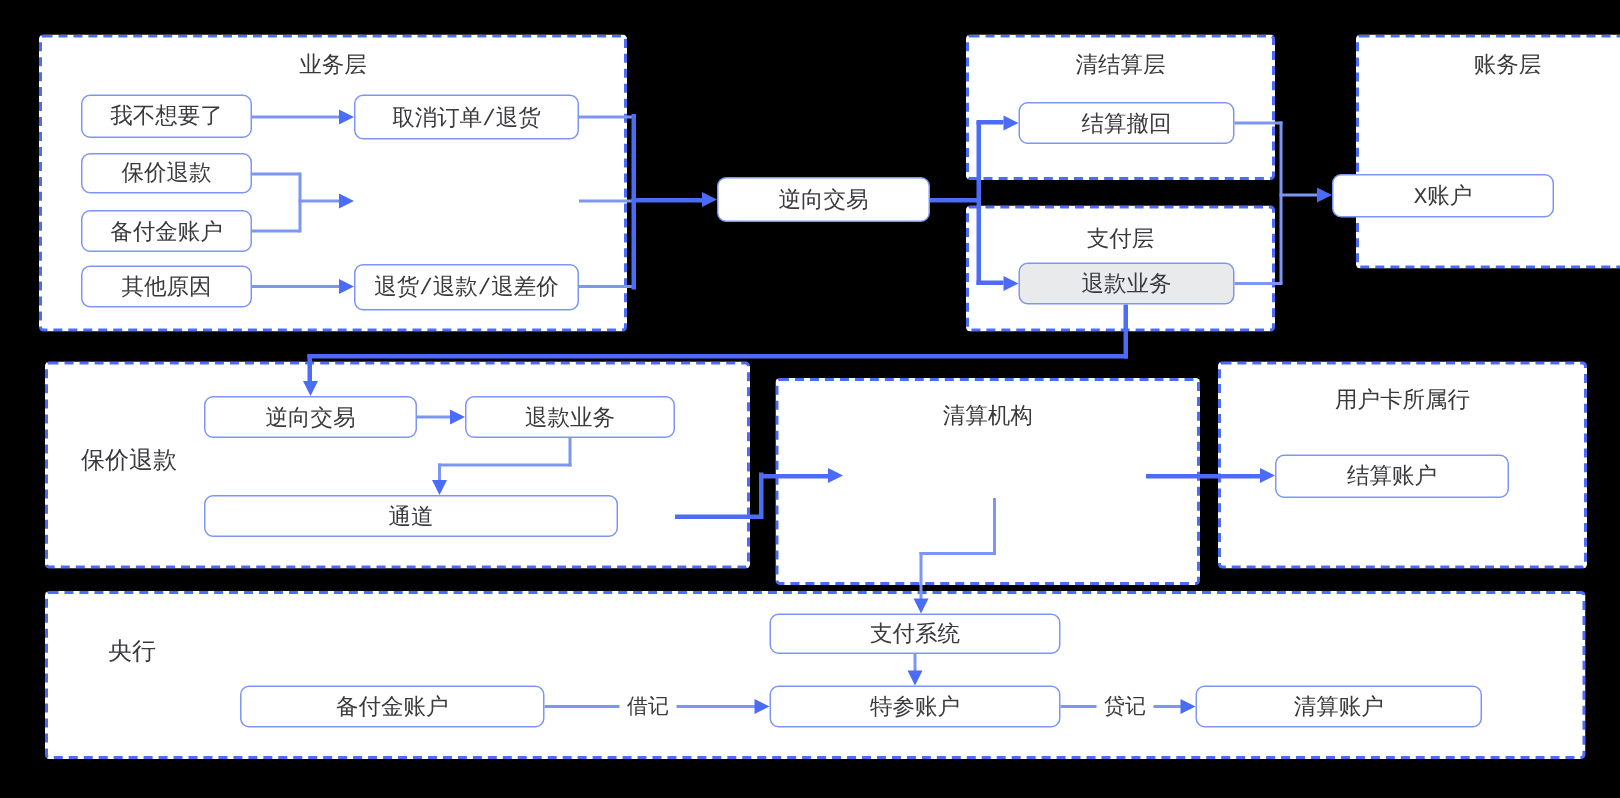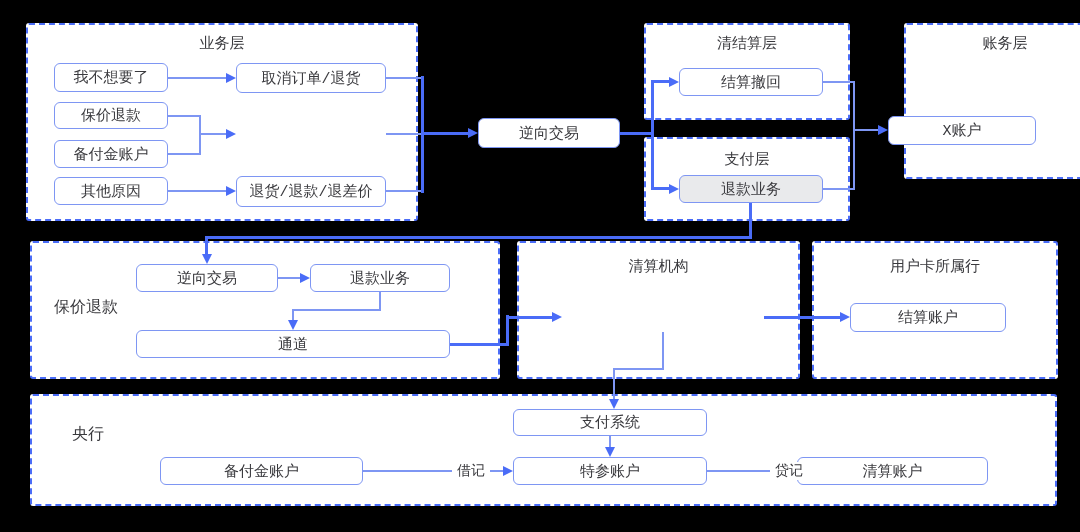--- a/index.html
+++ b/index.html
@@ -25,21 +25,21 @@
     justify-content:center;font-size:15px;white-space:nowrap;z-index:3;
   }
   .node.gray{background:#e9eaec;}
   .line{position:absolute;background:#7e96f3;z-index:2;}
   .line.thick{background:#4a6cf7;}
   .arr{position:absolute;width:0;height:0;border-style:solid;z-index:4;}
   .arr-right{border-width:5px 0 5px 10px;border-color:transparent transparent transparent #4a6cf7;}
   .arr-down{border-width:10px 5px 0 5px;border-color:#4a6cf7 transparent transparent transparent;}
   .edge-label{
     position:absolute;transform:translate(-50%,-50%);background:#ffffff;
-    padding:0 5px;font-size:14px;color:#3a3a3e;z-index:5;white-space:nowrap;margin-left:39px;
+    padding:0 5px;font-size:14px;color:#3a3a3e;z-index:5;white-space:nowrap;
   }
 </style>
 </head>
 <body>
 
 <div class="stage">
 
   <div class="sec" style="left:26px;top:23px;width:392px;height:198px">
     <div class="sec-title">业务层</div>
   </div>
@@ -48,21 +48,21 @@
   </div>
   <div class="sec" style="left:644px;top:137px;width:206px;height:84px">
     <div class="sec-title" style="top:11px">支付层</div>
   </div>
   <div class="sec" style="left:904px;top:23px;width:202px;height:156px">
     <div class="sec-title">账务层</div>
   </div>
   <div class="sec" style="left:30px;top:241px;width:470px;height:138px">
     <div class="sec-label" style="left:22px;top:54px">保价退款</div>
   </div>
-  <div class="sec" style="left:517px;top:241px;width:283px;height:138px">
+  <div class="sec" style="left:517px;top:252px;width:283px;height:138px">
     <div class="sec-title" style="top:14px">清算机构</div>
   </div>
   <div class="sec" style="left:812px;top:241px;width:246px;height:138px">
     <div class="sec-title" style="top:14px">用户卡所属行</div>
   </div>
   <div class="sec" style="left:30px;top:394px;width:1027px;height:112px">
     <div class="sec-label" style="left:40px;top:28px">央行</div>
   </div>
 
   <div class="line" style="left:168px;top:77px;width:59px;height:2px"></div>
@@ -135,21 +135,21 @@
   <div class="node" style="left:54px;top:177px;width:114px;height:28px">其他原因</div>
   <div class="node" style="left:236px;top:176px;width:150px;height:31px">退货/退款/退差价</div>
 
   <div class="node" style="left:478px;top:118px;width:142px;height:30px">逆向交易</div>
   <div class="node" style="left:679px;top:68px;width:144px;height:28px">结算撤回</div>
   <div class="node gray" style="left:679px;top:175px;width:144px;height:28px">退款业务</div>
   <div class="node" style="left:888px;top:116px;width:148px;height:29px">X账户</div>
 
   <div class="node" style="left:136px;top:264px;width:142px;height:28px">逆向交易</div>
   <div class="node" style="left:310px;top:264px;width:140px;height:28px">退款业务</div>
-  <div class="node" style="left:136px;top:330px;width:314px;height:28px">通道</div>
+  <div class="node" style="left:136px;top:330px;width:276px;height:28px">通道</div>
   <div class="node" style="left:850px;top:303px;width:156px;height:29px">结算账户</div>
 
   <div class="node" style="left:513px;top:409px;width:194px;height:27px">支付系统</div>
   <div class="node" style="left:160px;top:457px;width:203px;height:28px">备付金账户</div>
   <div class="node" style="left:513px;top:457px;width:194px;height:28px">特参账户</div>
   <div class="node" style="left:797px;top:457px;width:191px;height:28px">清算账户</div>
 
   <div class="edge-label" style="left:432px;top:471px">借记</div>
   <div class="edge-label" style="left:750px;top:471px">贷记</div>
 

